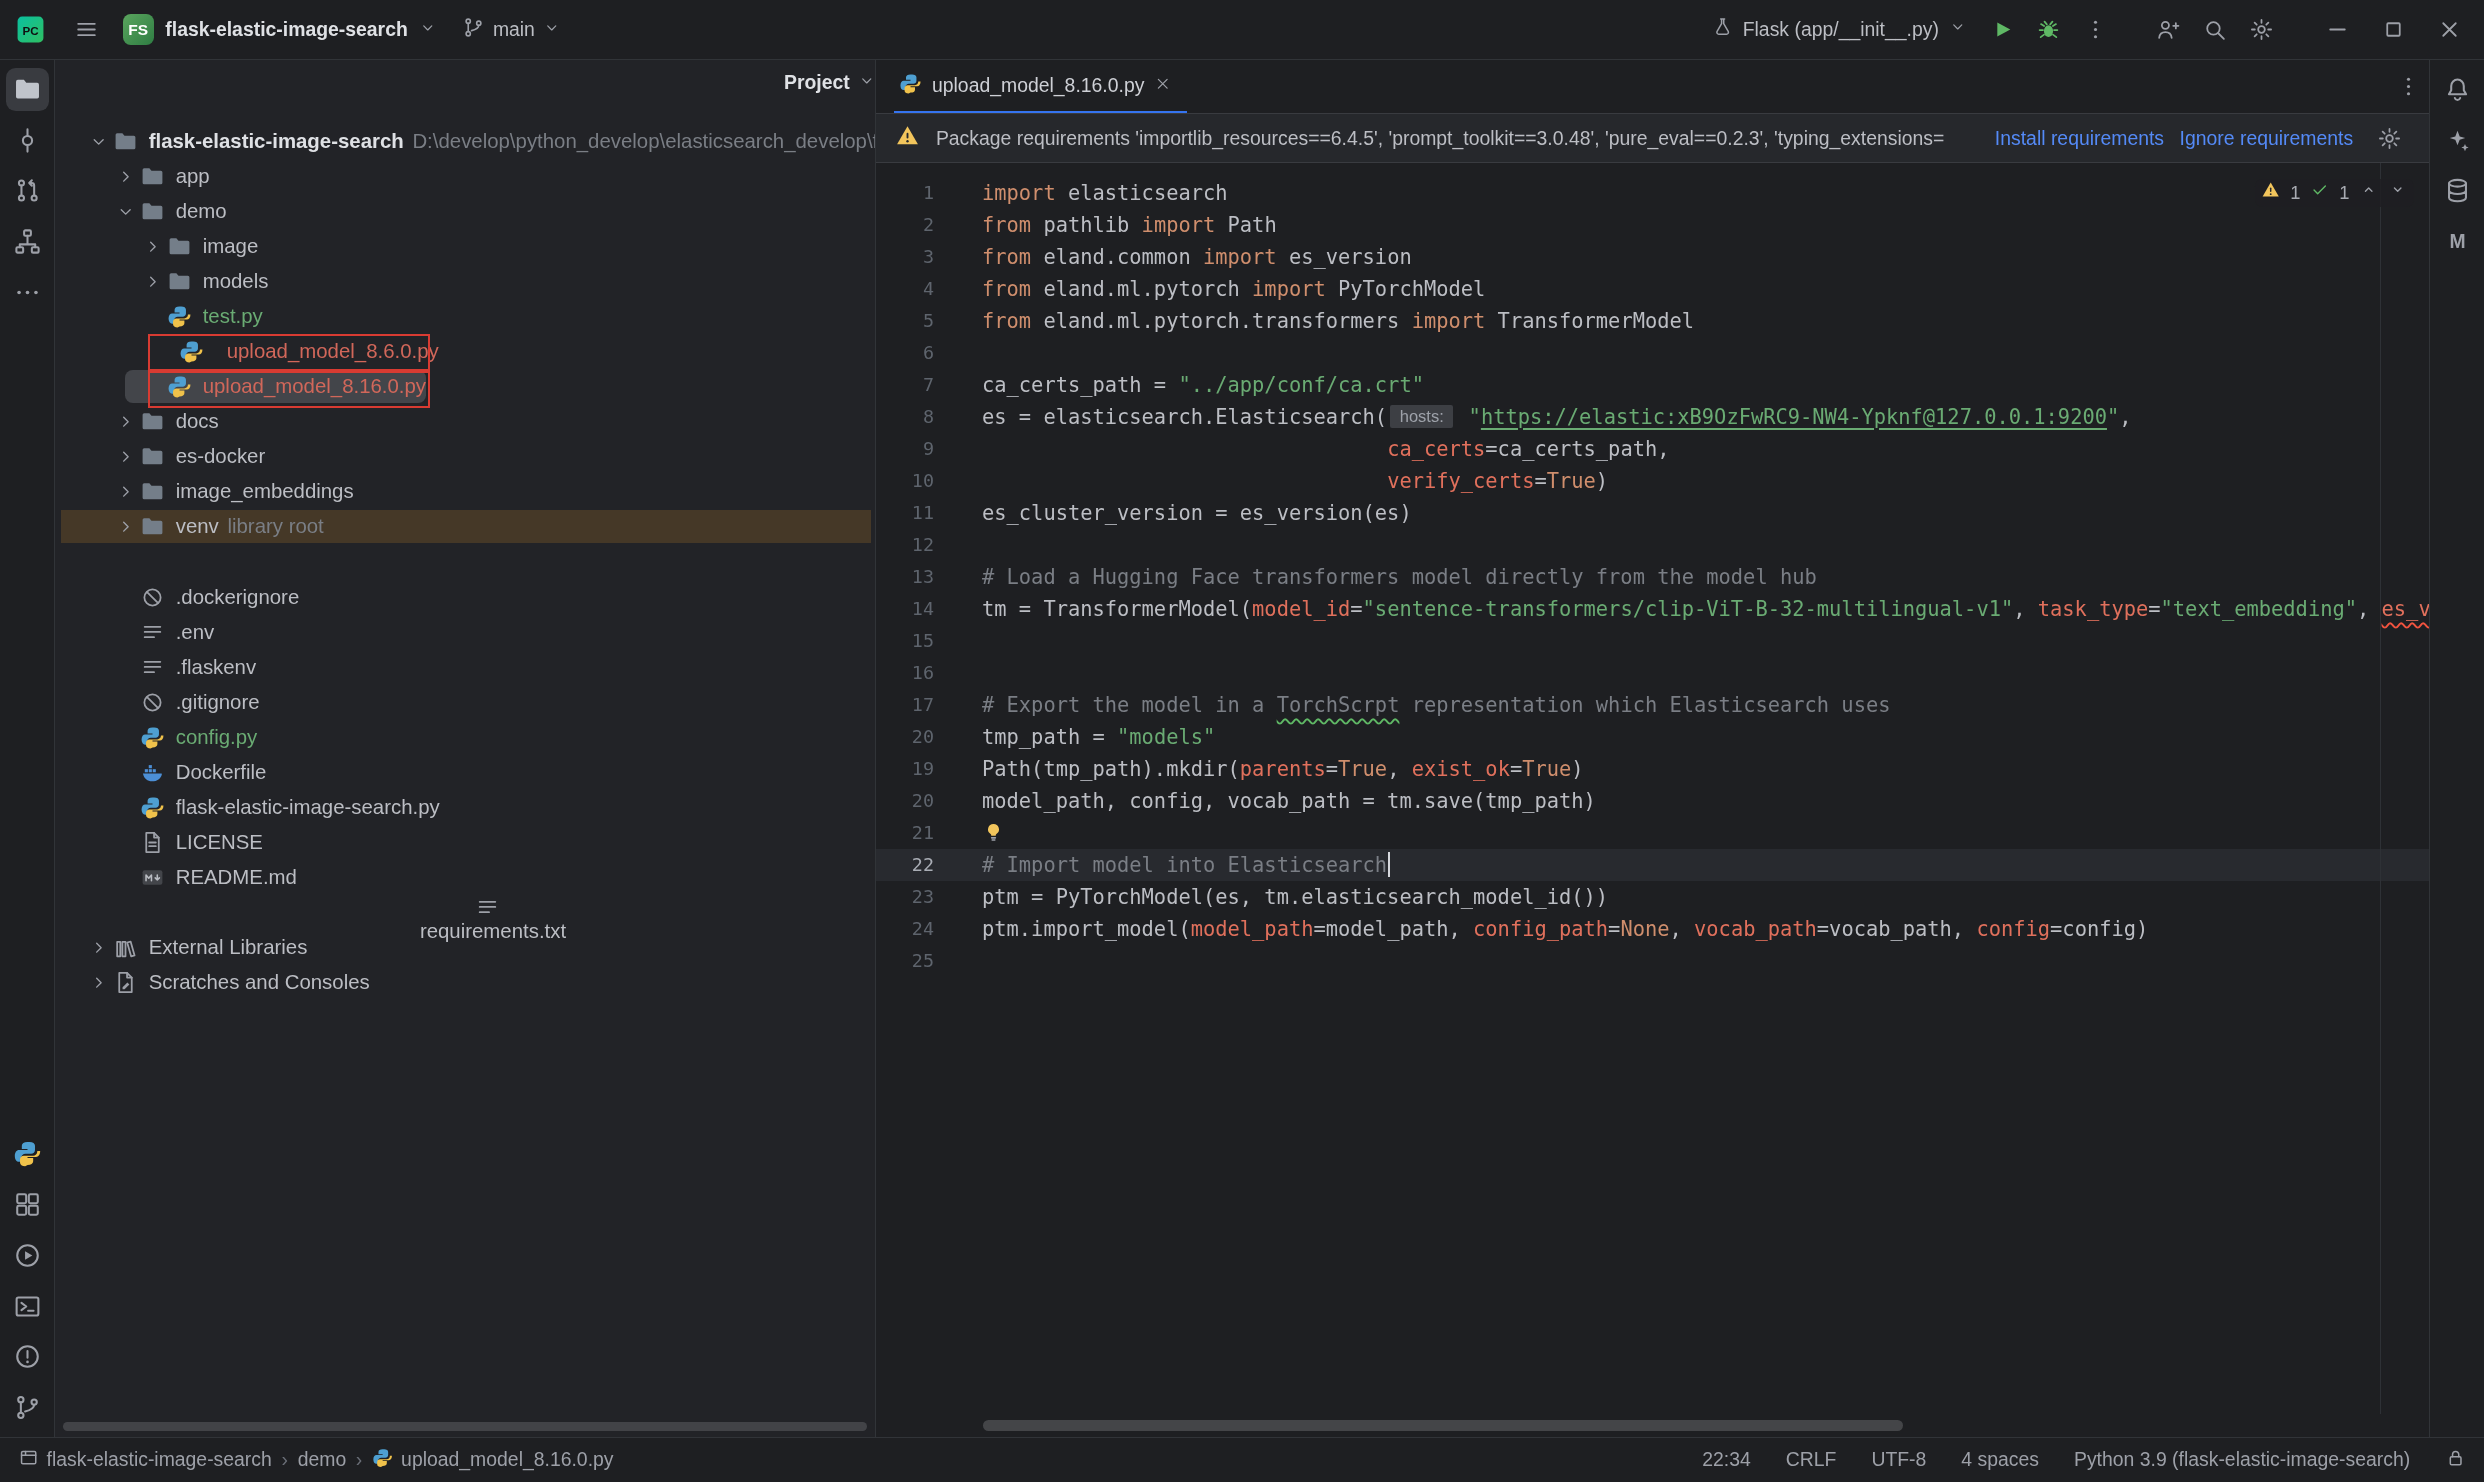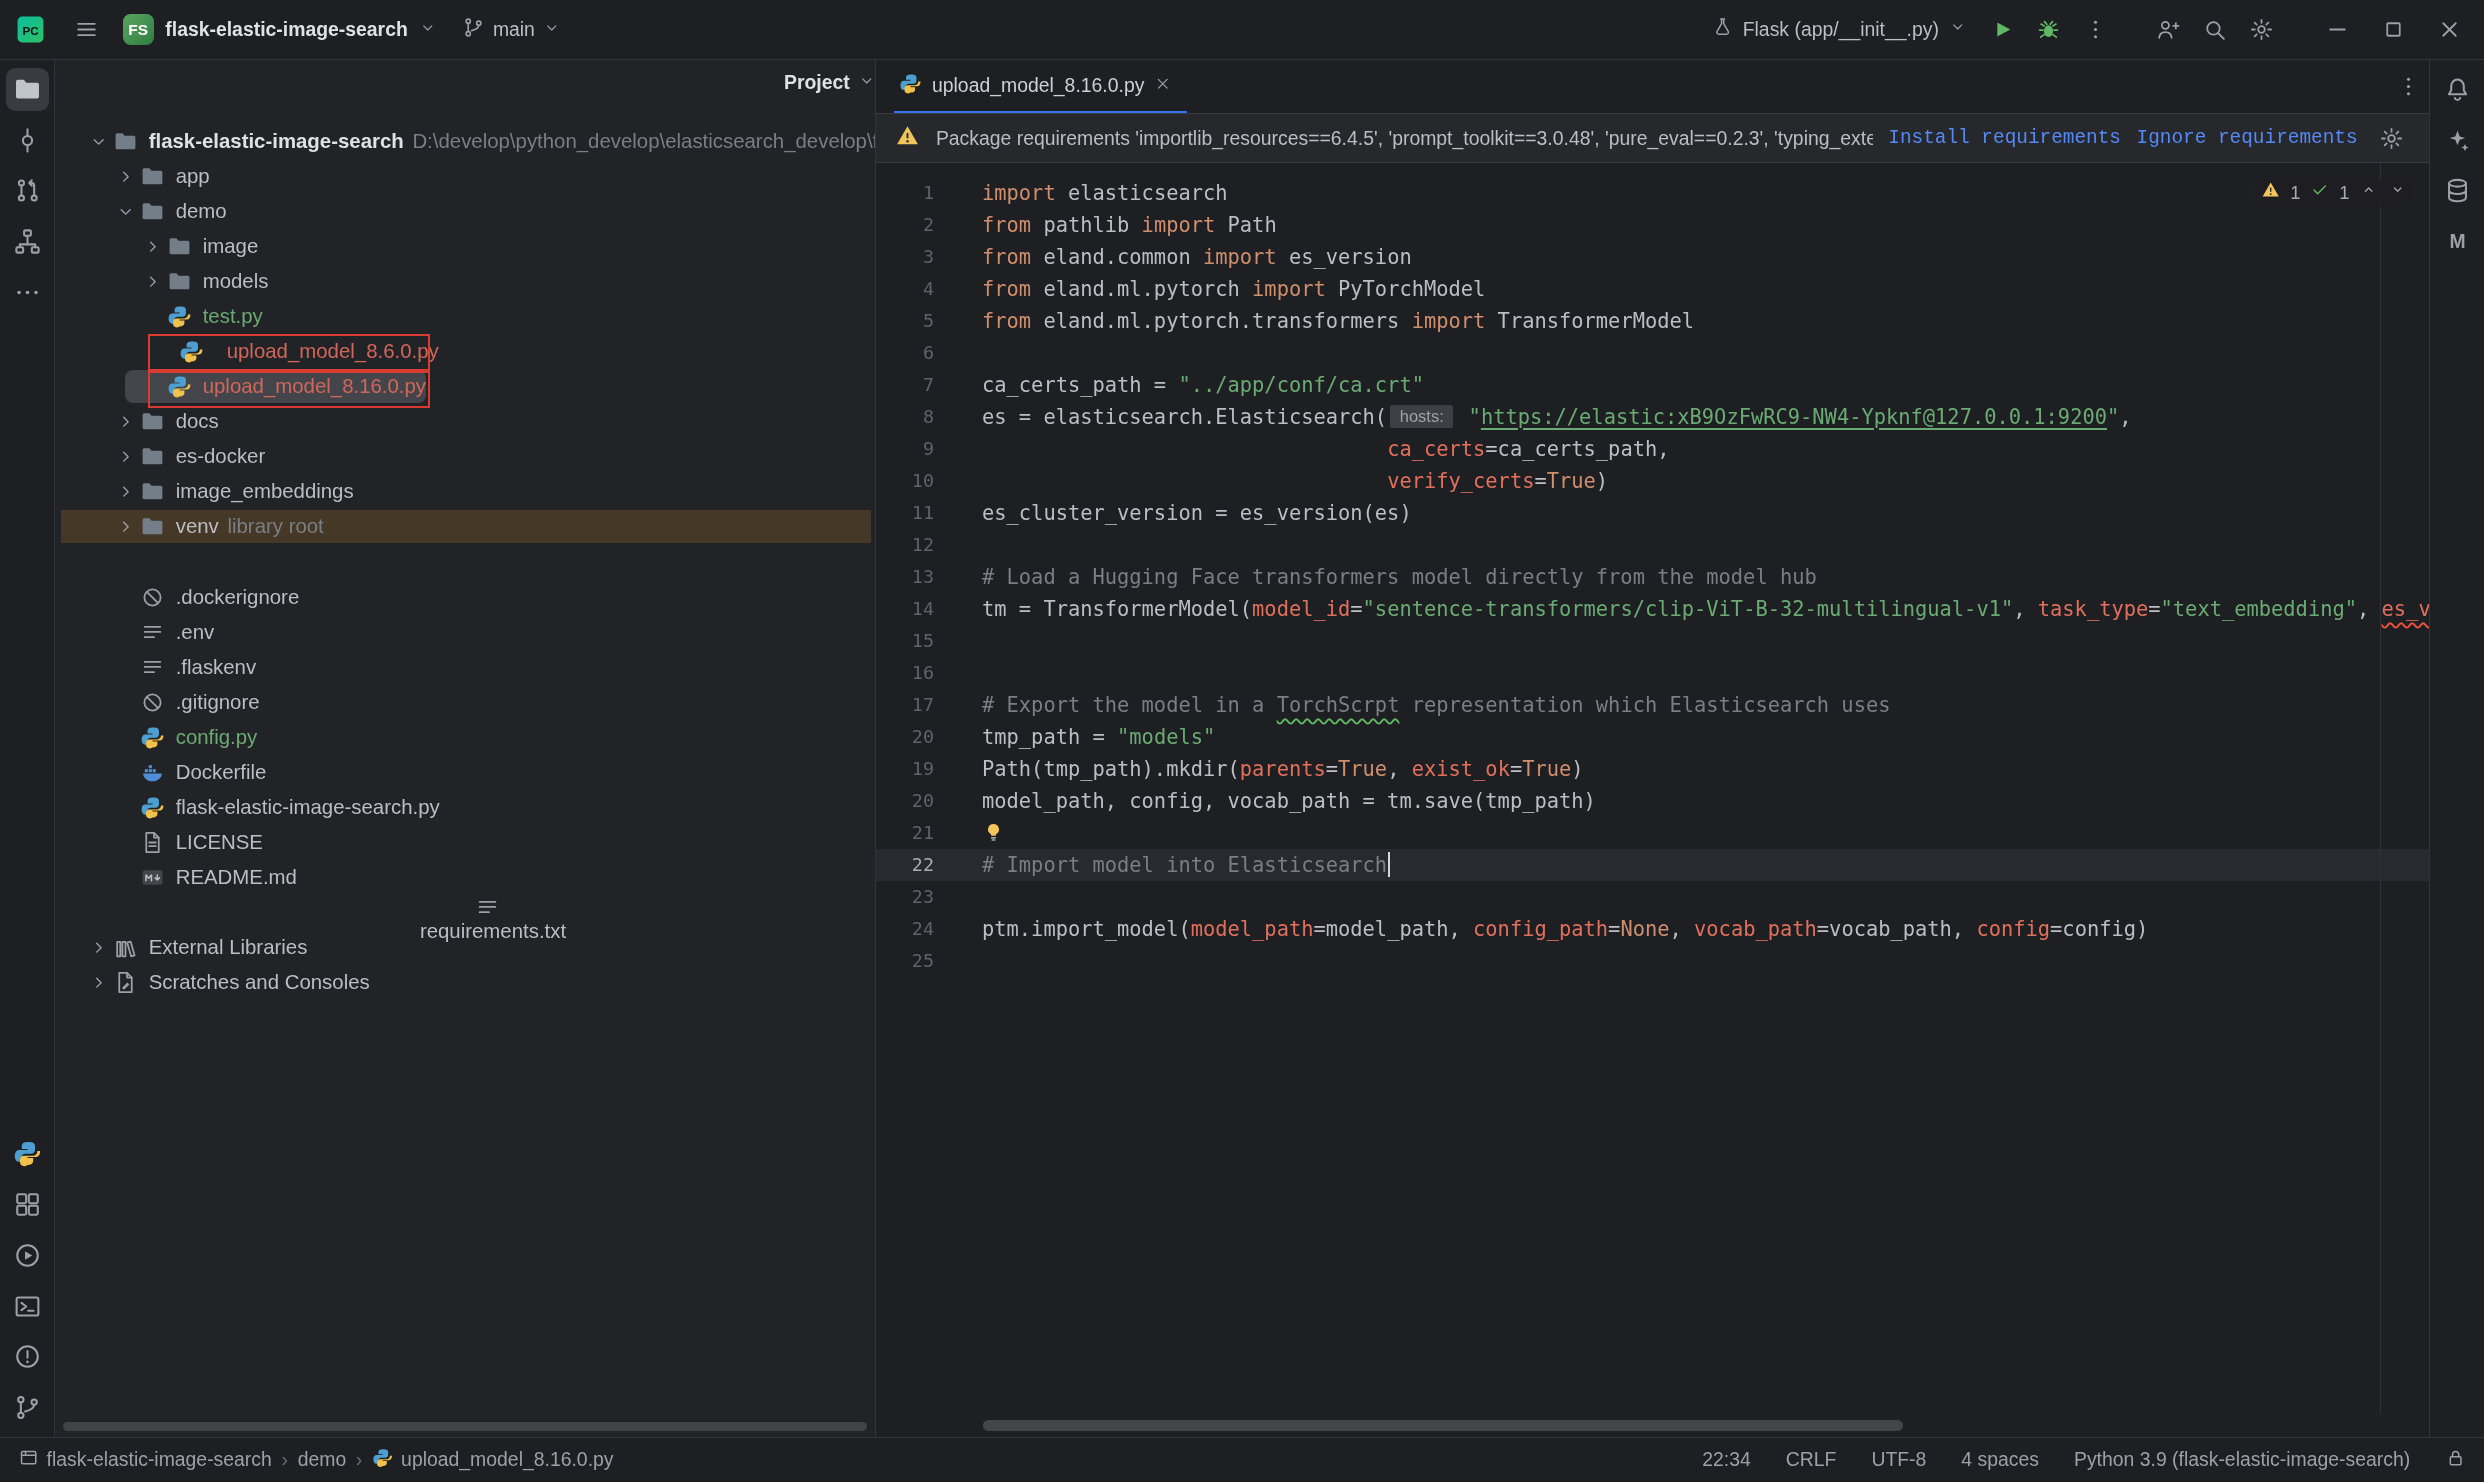--- a/index.html
+++ b/index.html
@@ -43,21 +43,21 @@
   .tree-row.boxed::after { content:""; position:absolute; left:93px; top:0; width:278px; height:35px; border:2.9px solid #d83b32; z-index:3; }
   .panel-hscroll { position:absolute; left:7.8px; right:7.8px; bottom:5.8px; height:9.7px; border-radius:4.9px; background:#4d4f53; opacity:.75; }
 
   
   .editor-area { position:absolute; left:876px; right:55px; top:60px; bottom:45px; background:#1e1f22; display:flex; flex-direction:column; }
   .tab-bar { height:54px; display:flex; align-items:stretch; border-bottom:1px solid #393b40; padding-left:17.5px; }
   .tab { display:flex; align-items:center; gap:9.7px; padding:0 15.5px 0 5.8px; border-bottom:2.9px solid #3574f0; color:#ced0d6; font-size:19.4px; }
   .tab-kebab { margin-left:auto; align-self:center; }
   .banner { height:49px; display:flex; align-items:center; gap:15.5px; padding:0 19.4px; background:#26282c; border-bottom:1px solid #393b40; font-size:19.4px; color:#bcbec4; }
   .banner-text { white-space:nowrap; overflow:hidden; max-width:1009px; }
-  .banner-link { color:#548af7; text-decoration:none; white-space:nowrap; cursor:pointer;font-family:Liberation Mono, monospace; }
+  .banner-link { color:#548af7; text-decoration:none; white-space:nowrap; cursor:pointer; }
   .banner-link.first { margin-left:auto; }
   .code-area { position:relative; flex:1; overflow:hidden; padding-top:13.6px; }
   .code-line { display:flex; height:32px; align-items:center; white-space:pre; position:relative; }
   .code-line.current { background:#282a2f; }
   .ln { width:83px; min-width:83px; text-align:right; padding-right:25px; color:#5e646d; font-size:18.4px; font-family:"DejaVu Sans Mono",monospace; }
   .current .ln { color:#a9adb5; }
   .lc { padding-left:23px; font-size:20.4px; font-family:"DejaVu Sans Mono",monospace; display:flex; align-items:center; }
   .seg-kw { color:#cf8e6d; } .seg-txt { color:#bcbec4; } .seg-str { color:#6aab73; } .seg-com { color:#7a7e85; }
   .seg-param { color:#e0705c; }
   .seg-link { color:#6aab73; text-decoration:underline; text-underline-offset:3.9px; }
@@ -643,21 +643,21 @@
           <div class="code-line"><span class="ln">16</span><span class="lc"></span></div>
           <div class="code-line"><span class="ln">17</span><span class="lc"><span class="seg-com"># Export the model in a </span><span class="seg-typo">TorchScrpt</span><span class="seg-com"> representation which Elasticsearch uses</span></span></div>
           <div class="code-line"><span class="ln">20</span><span class="lc"><span class="seg-txt">tmp_path = </span><span class="seg-str">"models"</span></span></div>
           <div class="code-line"><span class="ln">19</span><span class="lc"><span class="seg-txt">Path(tmp_path).mkdir(</span><span class="seg-param">parents</span><span class="seg-txt">=</span><span class="seg-kw">True</span><span class="seg-txt">, </span><span class="seg-param">exist_ok</span><span class="seg-txt">=</span><span class="seg-kw">True</span><span class="seg-txt">)</span></span></div>
           <div class="code-line"><span class="ln">20</span><span class="lc"><span class="seg-txt">model_path, config, vocab_path = tm.save(tmp_path)</span></span></div>
           <div class="code-line"><span class="ln">21</span><span class="lc"><span class="bulb"><svg width="23" height="23" viewBox="0 0 24 24">
                   <path d="M12 3.2a5.6 5.6 0 0 1 3.3 10.2c-.6.5-1 1.2-1 2h-4.6c0-.8-.4-1.5-1-2A5.6 5.6 0 0 1 12 3.2z" fill="#f2c55c"></path>
                   <path d="M10 17.6h4M10.6 19.9h2.8" stroke="#9da0a8" stroke-width="1.6" stroke-linecap="round"></path>
                 </svg></span></span></div>
           <div class="code-line current"><span class="ln">22</span><span class="lc"><span class="seg-com"># Import model into Elasticsearch</span><span class="cursor"></span></span></div>
-          <div class="code-line"><span class="ln">23</span></div>
+          <div class="code-line"><span class="ln">23</span><span class="lc"><span class="seg-txt">ptm = PyTorchModel(es, tm.elasticsearch_model_id())</span></span></div>
           <div class="code-line"><span class="ln">24</span><span class="lc"><span class="seg-txt">ptm.import_model(</span><span class="seg-param">model_path</span><span class="seg-txt">=model_path, </span><span class="seg-param">config_path</span><span class="seg-txt">=</span><span class="seg-kw">None</span><span class="seg-txt">, </span><span class="seg-param">vocab_path</span><span class="seg-txt">=vocab_path, </span><span class="seg-param">config</span><span class="seg-txt">=config)</span></span></div>
           <div class="code-line"><span class="ln">25</span><span class="lc"></span></div>
         </div>
       <div class="guide"></div>
       <div class="editor-hscroll"></div>
     </div>
   </main>
 
   <nav class="right-strip">
     <div class="strip-top">

